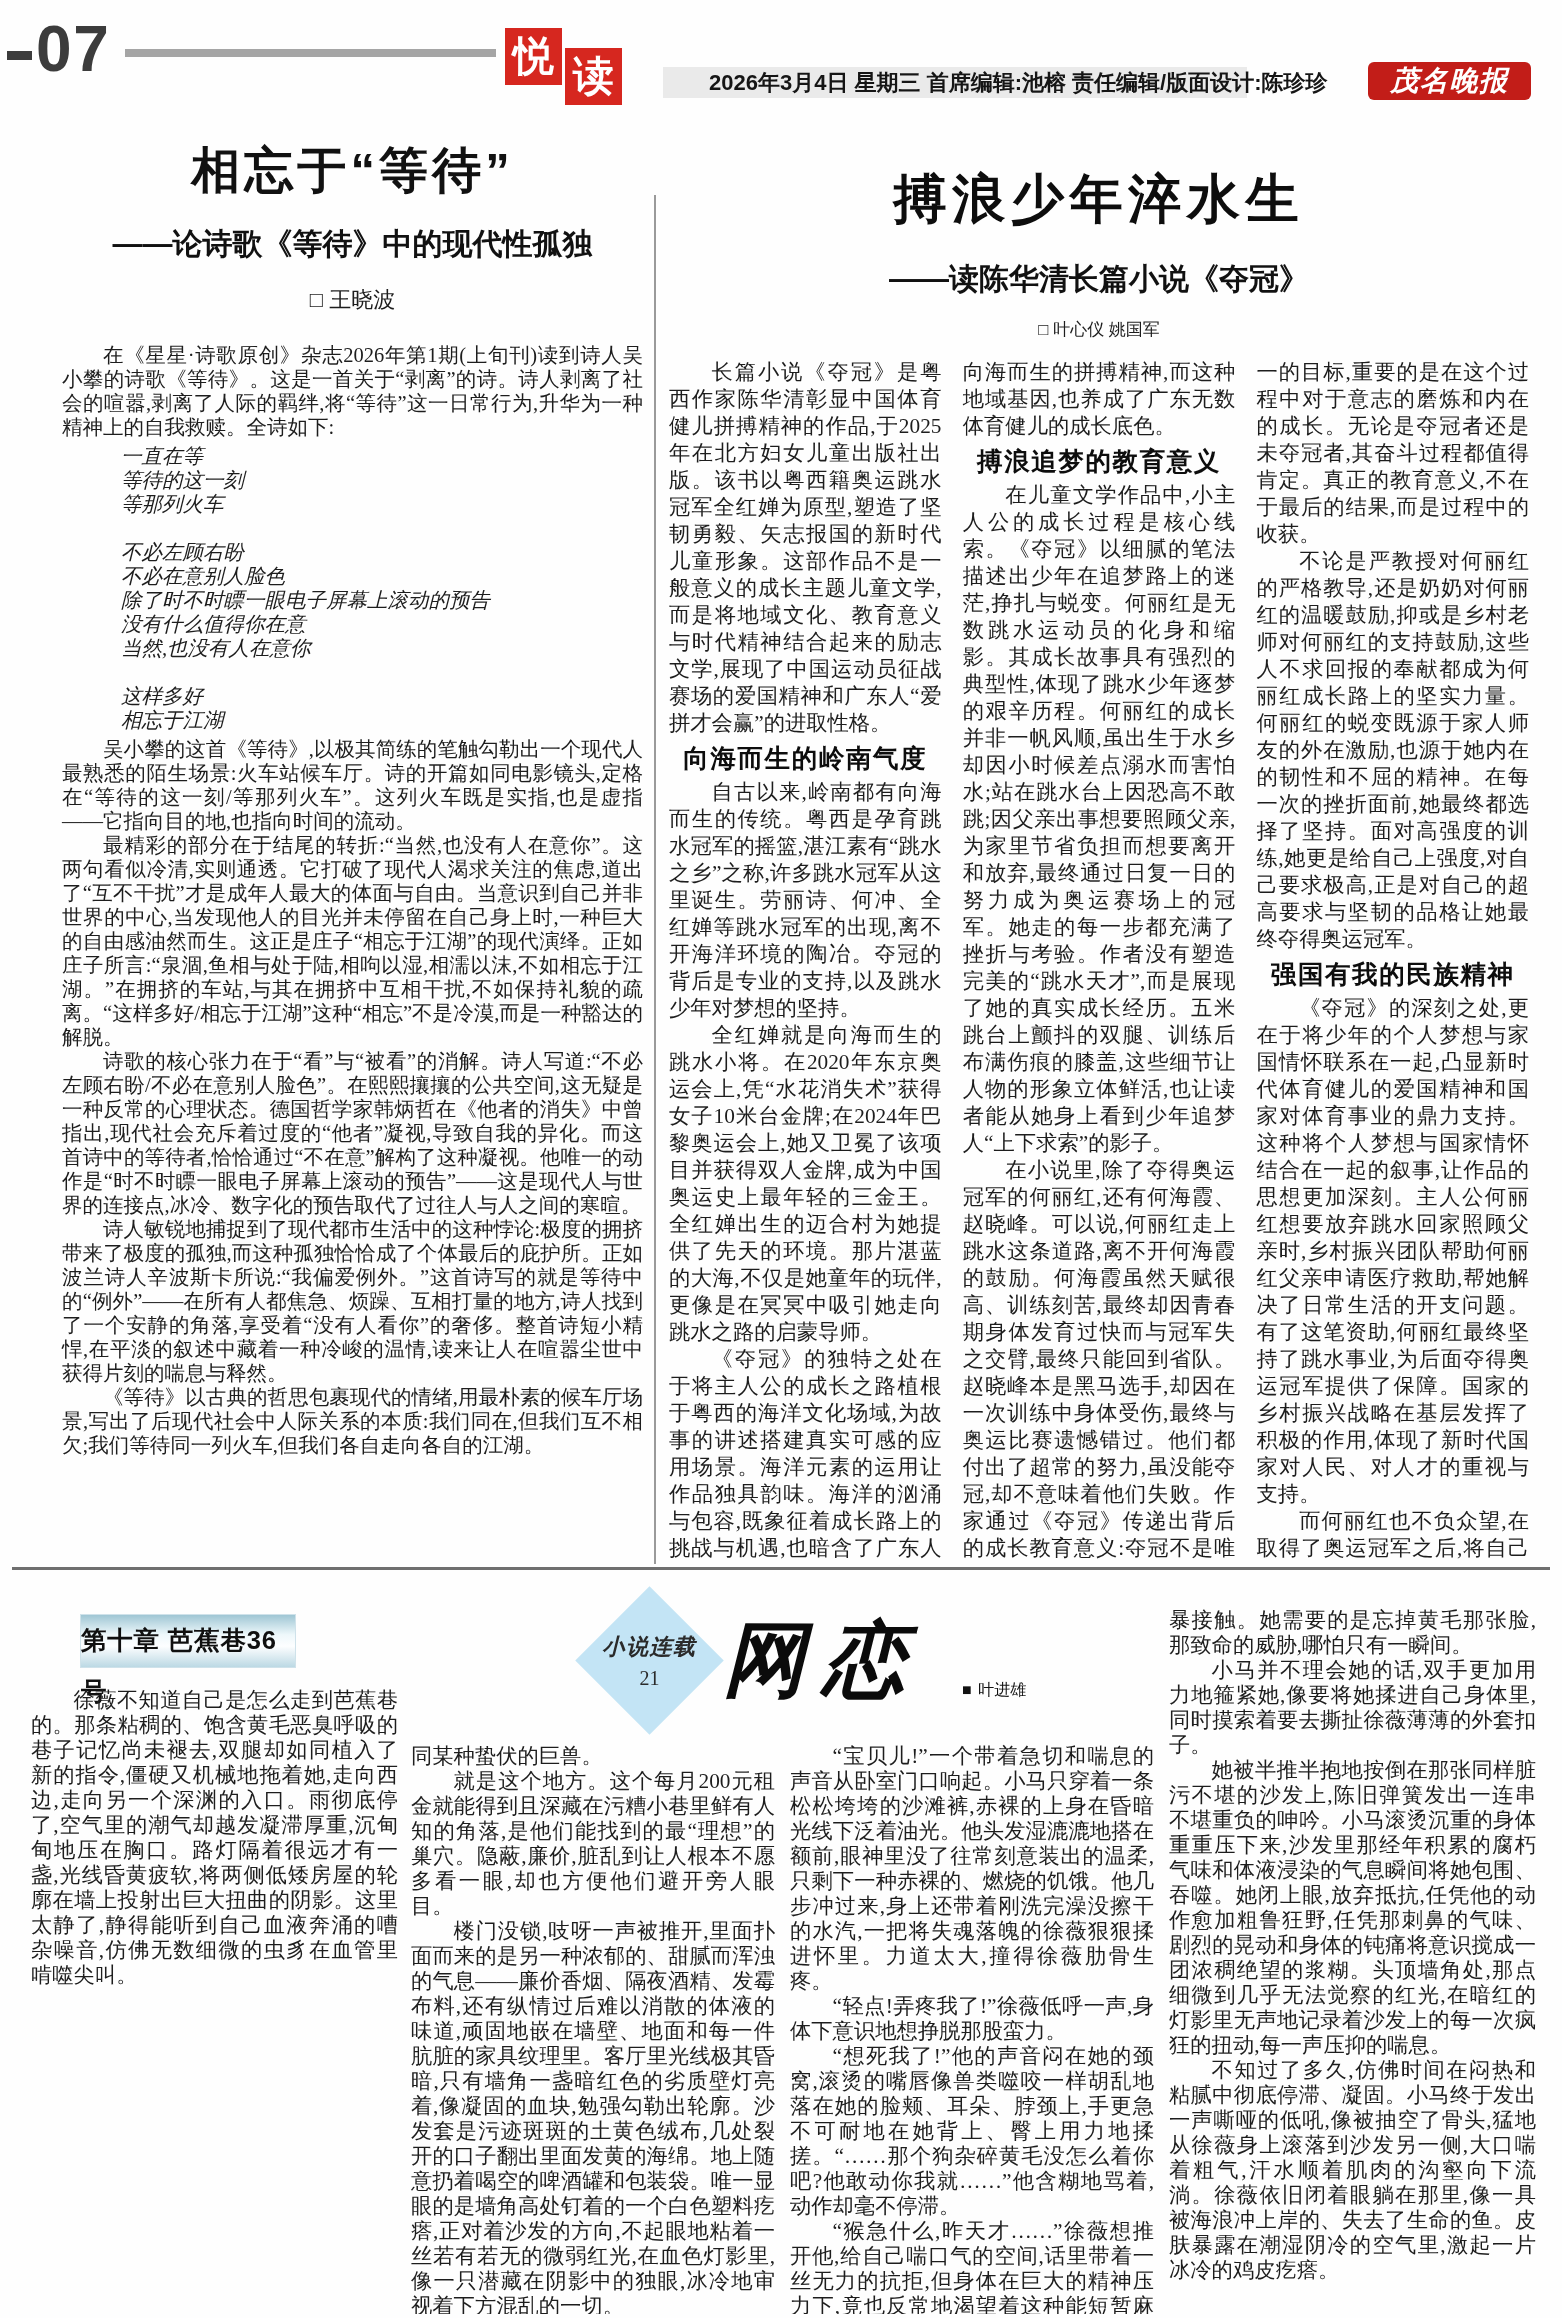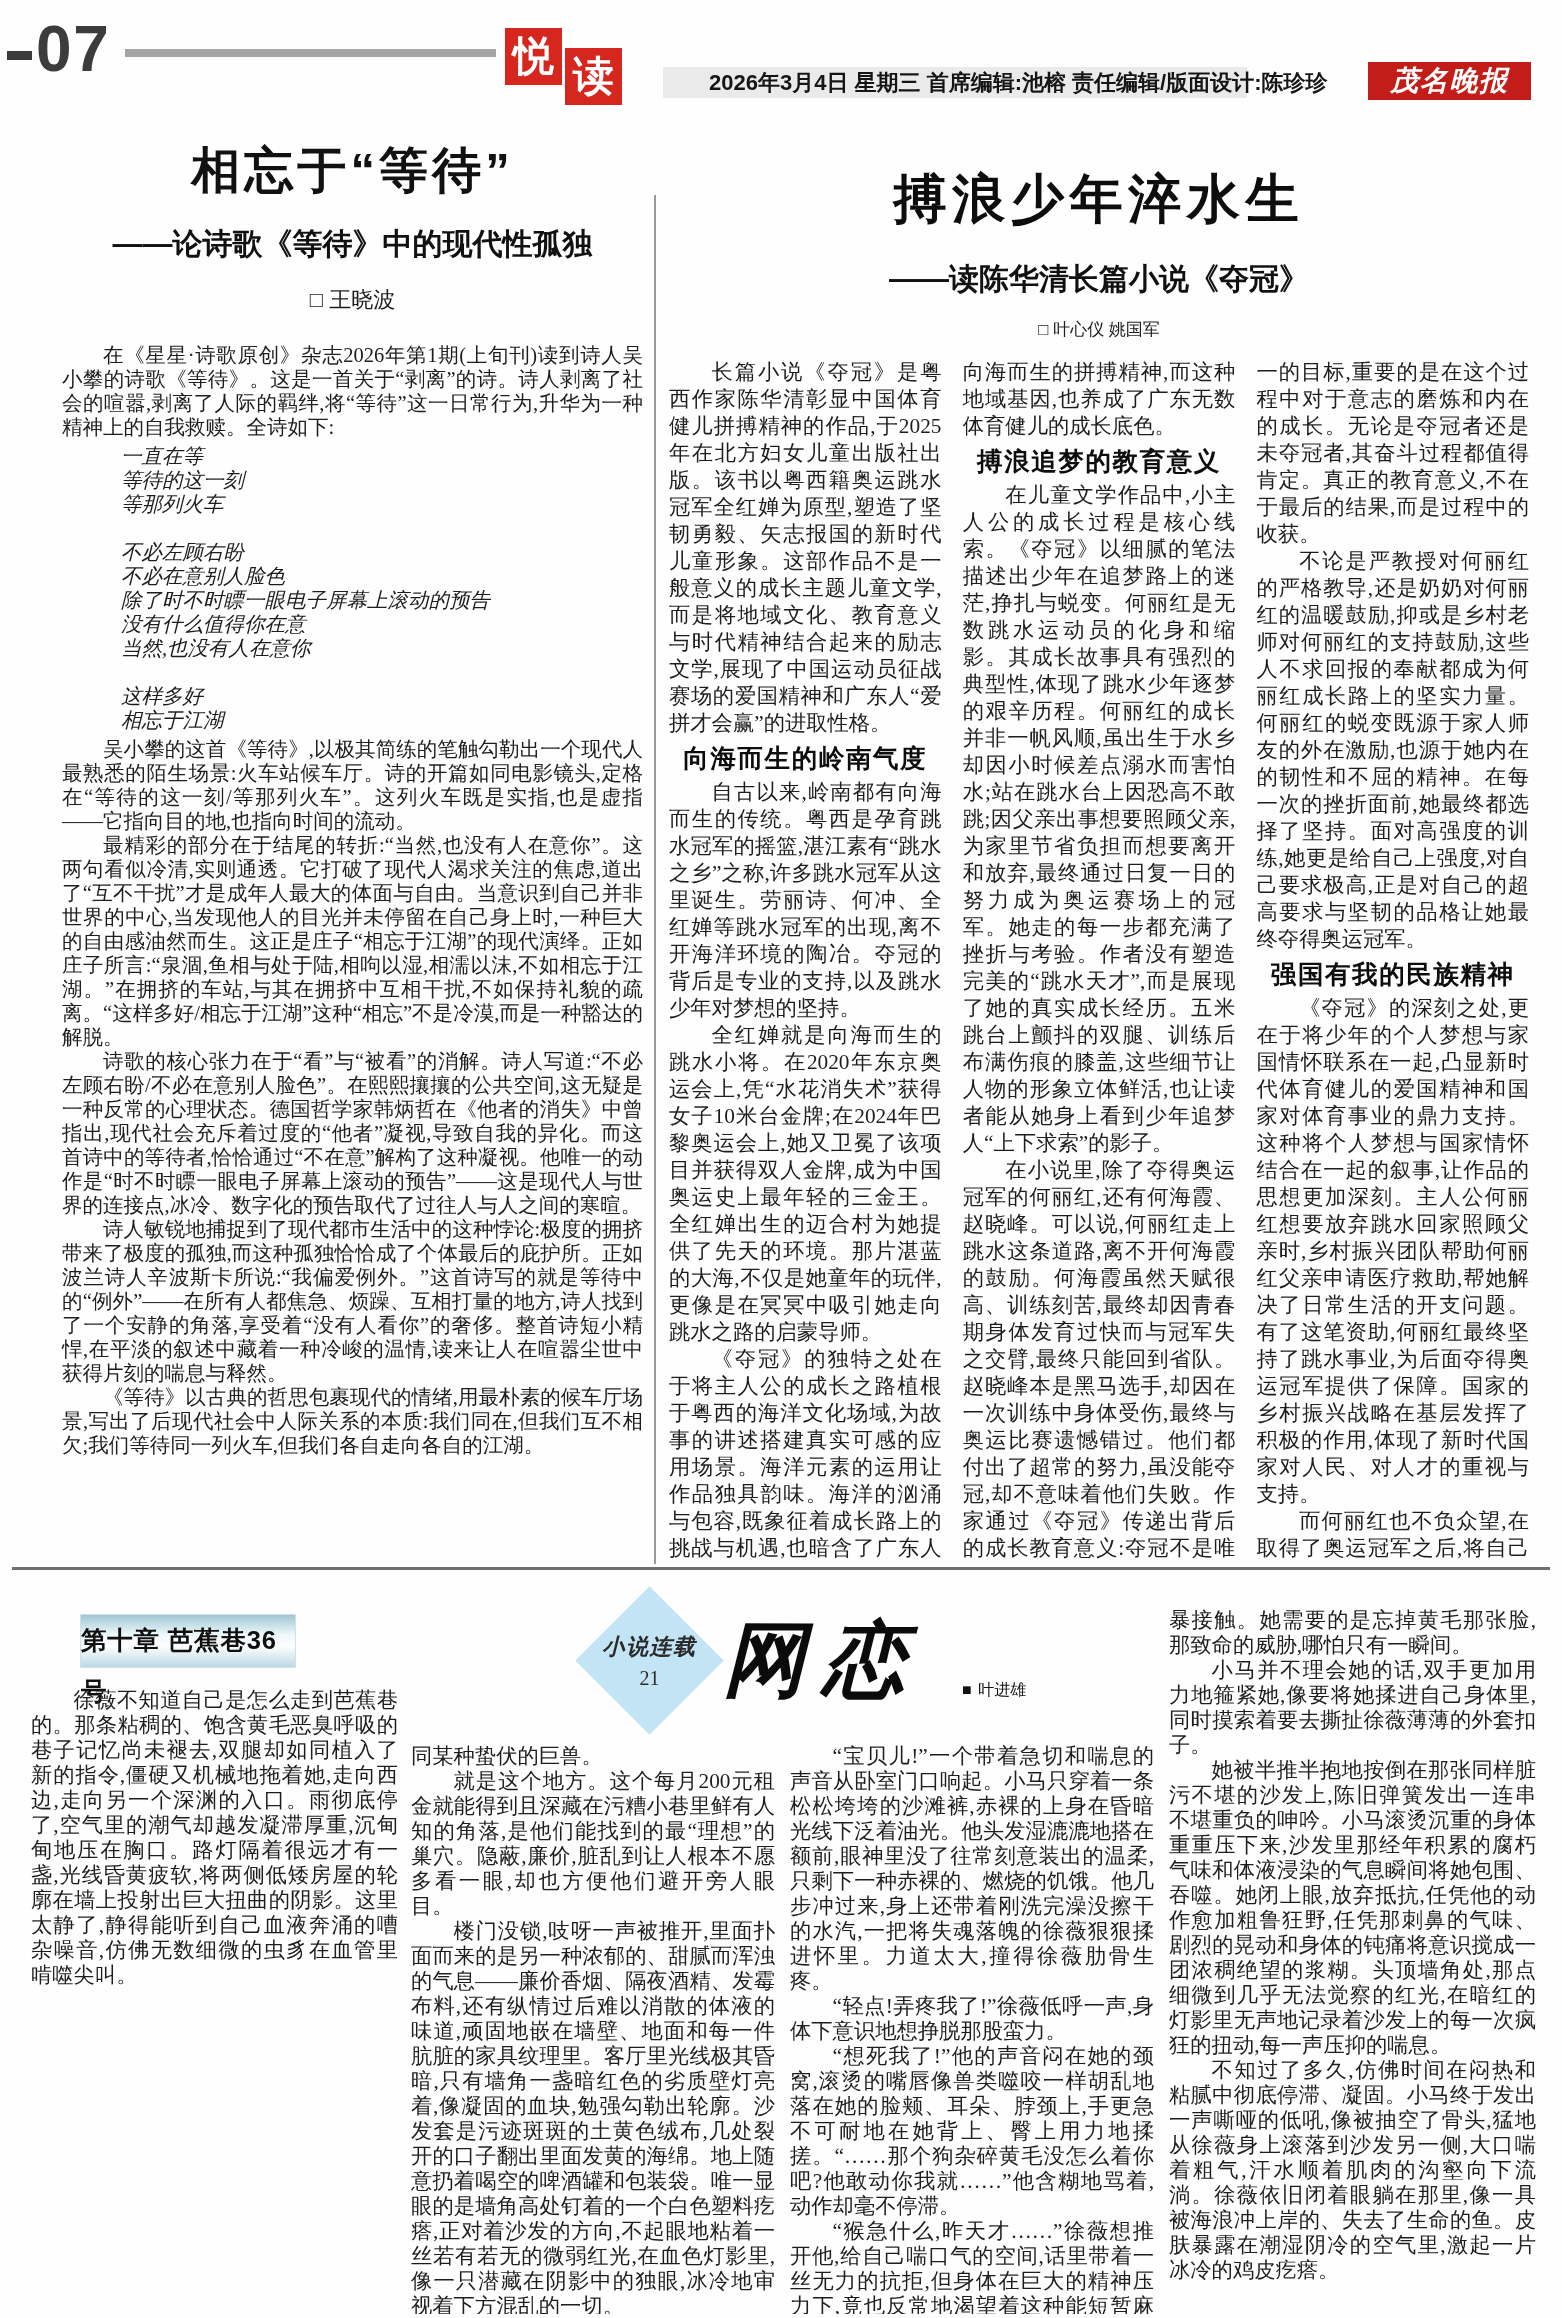--- a/index.html
+++ b/index.html
@@ -14,21 +14,21 @@
   .logo-sq{position:absolute;width:57px;height:57px;background:#d6271f;color:#ffffff;
            font-family:"Liberation Sans","DejaVu Sans",sans-serif;font-weight:bold;font-size:41px;
            display:flex;align-items:center;justify-content:center;}
   .sq1{left:505px;top:28px;}
   .sq2{left:565px;top:48px;}
   .date-strip{position:absolute;left:663px;top:67px;width:584px;height:31px;background:#eaeaea;
               font-family:"Liberation Sans","DejaVu Sans",sans-serif;font-size:22px;font-weight:600;
               color:#151515;line-height:31px;padding-left:46px;box-sizing:border-box;white-space:nowrap;}
   .masthead{position:absolute;left:1368px;top:62px;width:163px;height:38px;background:#c21d18;
             color:#ffffff;font-style:italic;font-weight:bold;font-size:28px;line-height:38px;
-            text-align:center;letter-spacing:1.6px;}
+            text-align:center;letter-spacing:1.6px;border-radius:6px;}
 
   
   .v-rule{position:absolute;left:654px;top:195px;width:1.6px;height:1369px;background:#9a9a9a;}
   .h-rule{position:absolute;left:12.3px;top:1567px;width:1538px;height:2.5px;background:#6f6f6f;}
 
   
   .art-left{position:absolute;left:62px;top:138px;width:581px;}
   .art-left .title{font-family:"Liberation Sans","DejaVu Sans",sans-serif;font-weight:bold;
                    font-size:49px;text-align:center;letter-spacing:4.1px;color:#111;margin:0 0 20px 0;}
   .art-left .subtitle{font-family:"Liberation Sans","DejaVu Sans",sans-serif;font-weight:bold;

